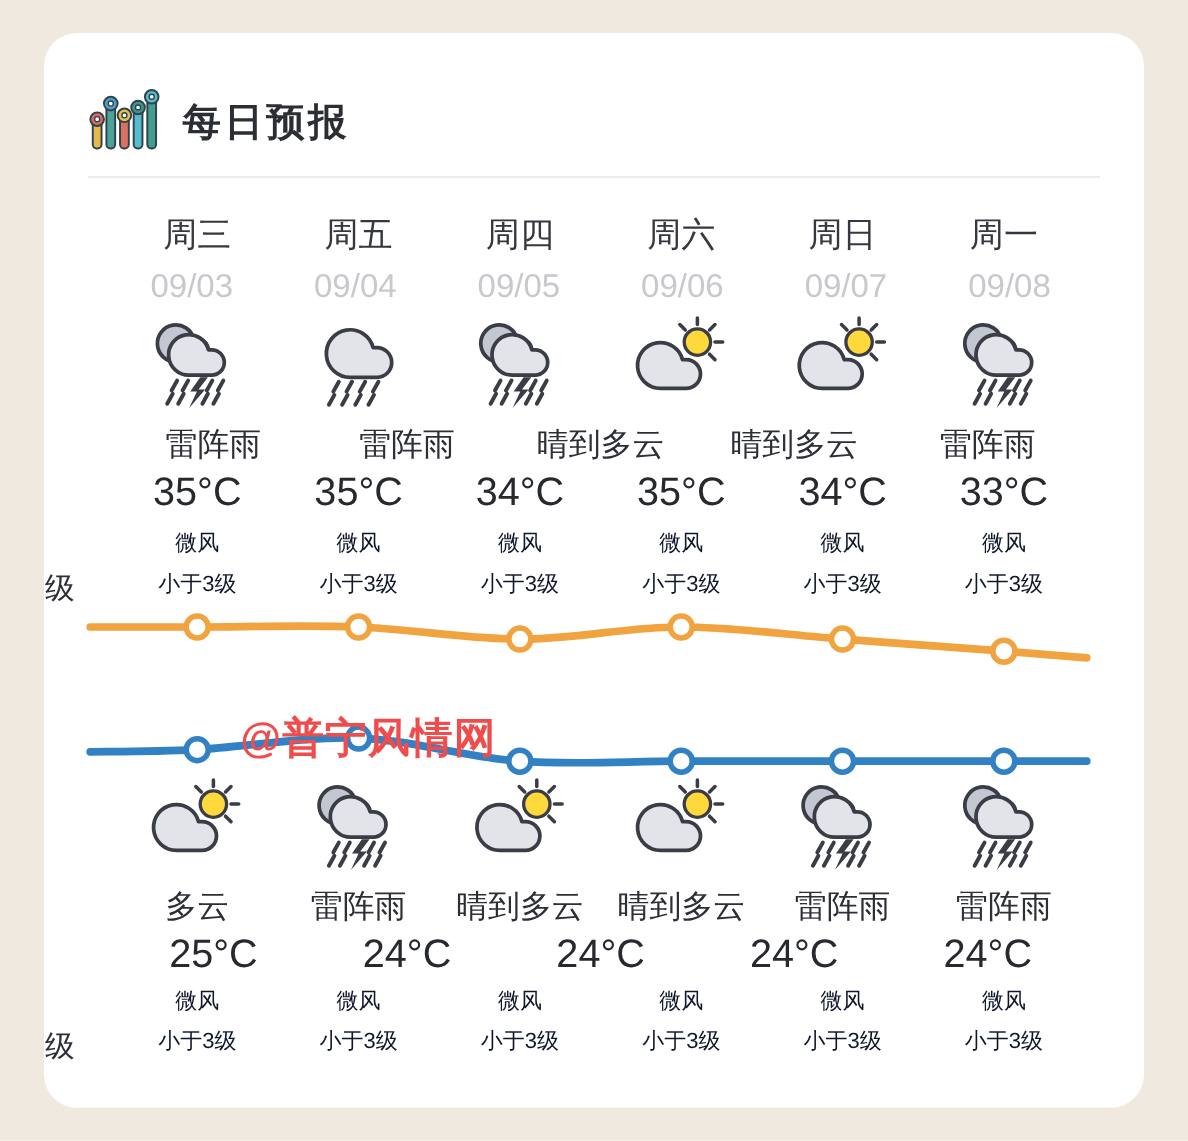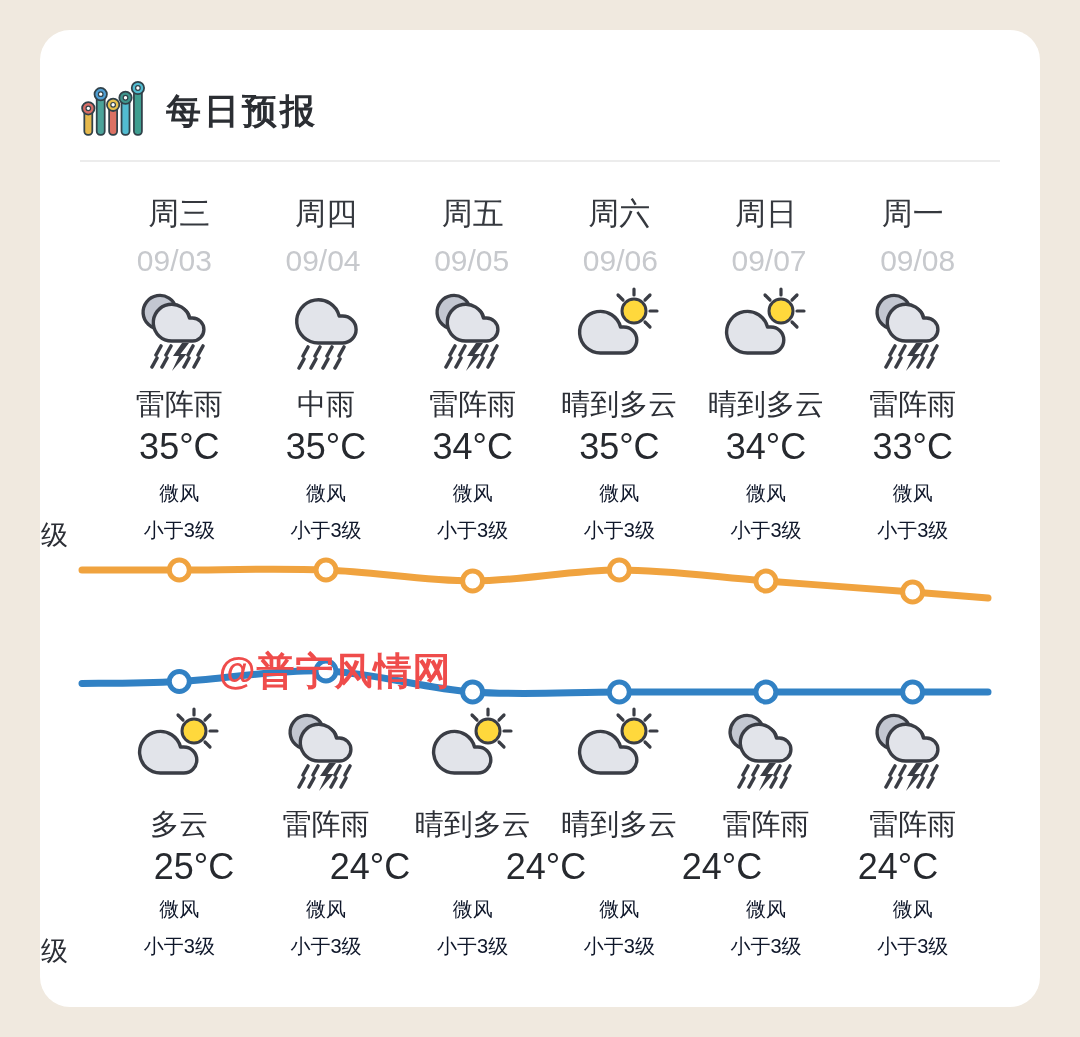--- a/index.html
+++ b/index.html
@@ -97,22 +97,22 @@
           <circle cx="432.6" cy="42.0" r="10" fill="#ffffff" stroke="#3181c4" stroke-width="5"></circle>
           <circle cx="579.3" cy="42.0" r="10" fill="#ffffff" stroke="#3181c4" stroke-width="5"></circle>
           <circle cx="725.9" cy="42.0" r="10" fill="#ffffff" stroke="#3181c4" stroke-width="5"></circle>
           <circle cx="872.6" cy="42.0" r="10" fill="#ffffff" stroke="#3181c4" stroke-width="5"></circle>
         </svg>
       <div class="watermark" id="watermark" style="color: rgb(239, 76, 75);">@普宁风情网</div>
       <div class="edge-frag" style="top:487px">小于3级</div>
       <div class="edge-frag" style="top:903px">小于3级</div>
     <div class="row r-weekday">
           <div class="cell">周三</div>
+          <div class="cell">周五</div>
           <div class="cell">周四</div>
-          <div class="cell">周五</div>
           <div class="cell">周六</div>
           <div class="cell">周日</div>
           <div class="cell">周一</div>
         </div>
         <div class="row r-date">
           <div class="cell">09/03</div>
           <div class="cell">09/04</div>
           <div class="cell">09/05</div>
           <div class="cell">09/06</div>
           <div class="cell">09/07</div>
@@ -199,21 +199,20 @@
               <line x1="26" y1="72" x2="21" y2="81" stroke="#3a3d45" stroke-width="3.6" stroke-linecap="round"></line>
               <line x1="36" y1="72" x2="31" y2="81" stroke="#3a3d45" stroke-width="3.6" stroke-linecap="round"></line>
               <line x1="58" y1="72" x2="53" y2="81" stroke="#3a3d45" stroke-width="3.6" stroke-linecap="round"></line>
               <line x1="68" y1="72" x2="63" y2="81" stroke="#3a3d45" stroke-width="3.6" stroke-linecap="round"></line>
               <path d="M51 57 l-9 13 h6 l-7 15 l14.5 -17 h-6 l8.5 -11 z" fill="#3a3d45"></path>
             </svg>
           </div>
         </div>
         <div class="row r-cond r-daycond">
           <div class="cell">雷阵雨</div>
-          <div class="cell">中雨</div>
           <div class="cell">雷阵雨</div>
           <div class="cell">晴到多云</div>
           <div class="cell">晴到多云</div>
           <div class="cell">雷阵雨</div>
         </div>
         <div class="row r-temp r-daytemp">
           <div class="cell">35°C</div>
           <div class="cell">35°C</div>
           <div class="cell">34°C</div>
           <div class="cell">35°C</div>

